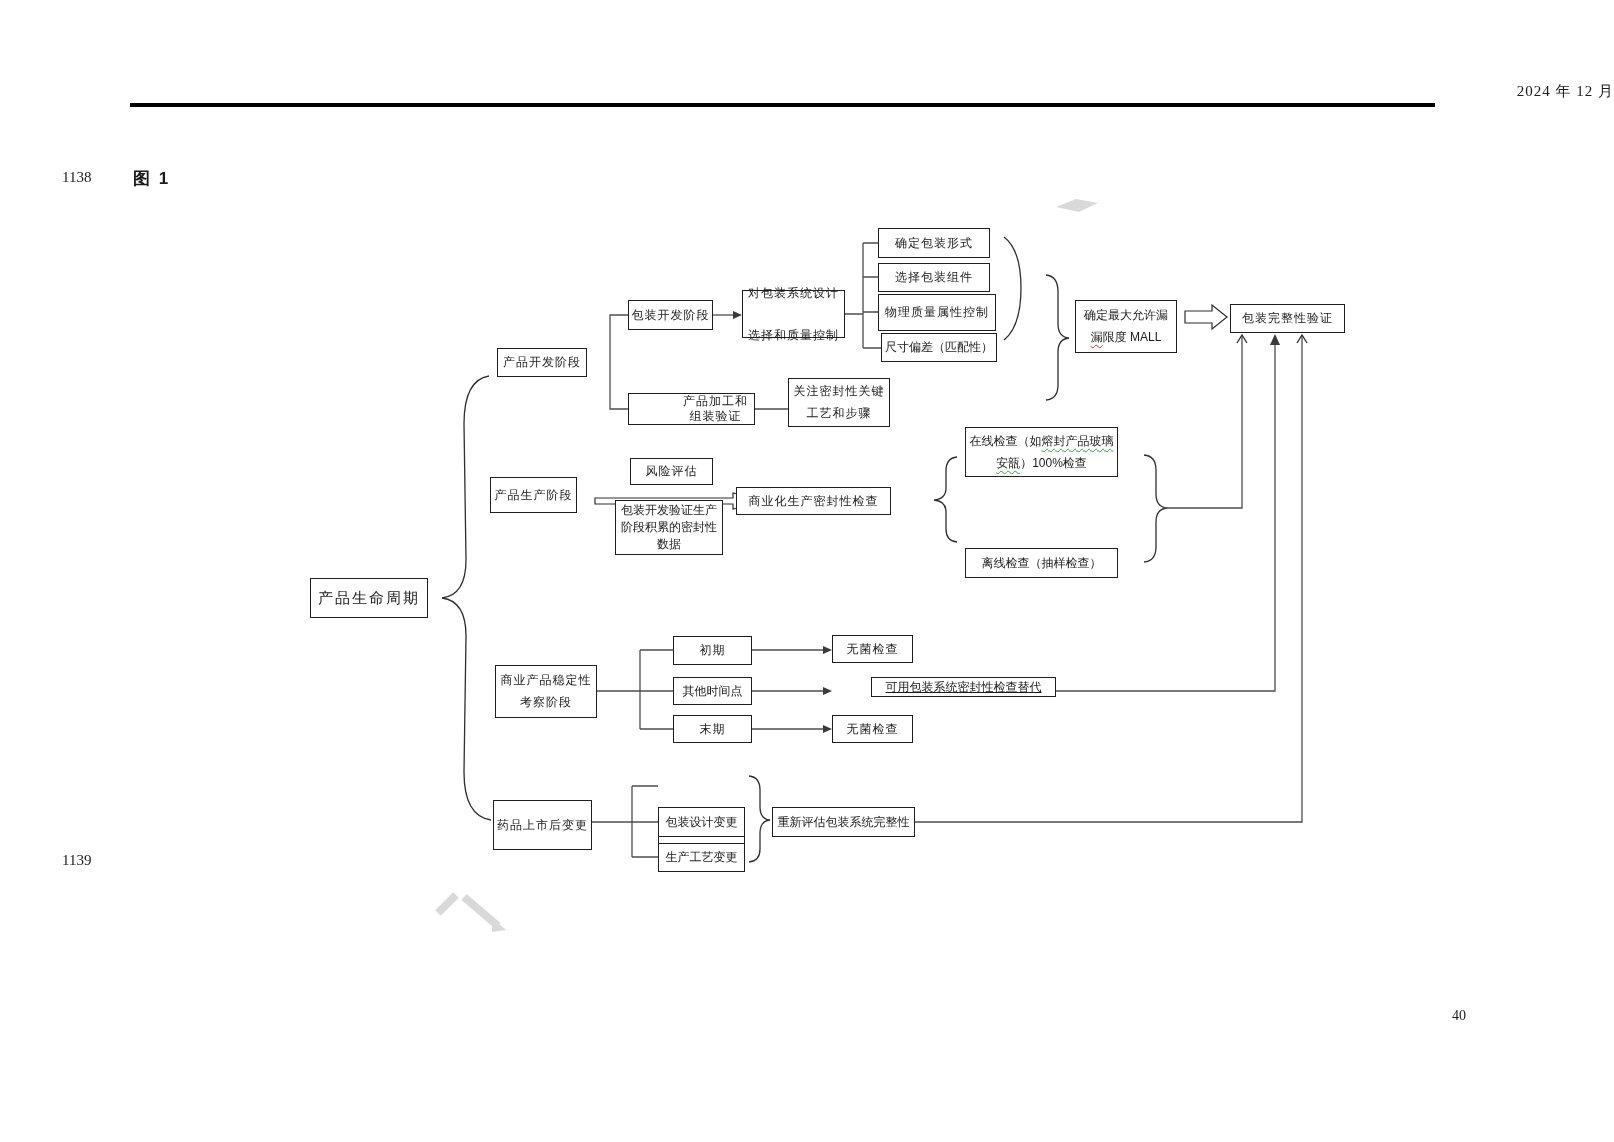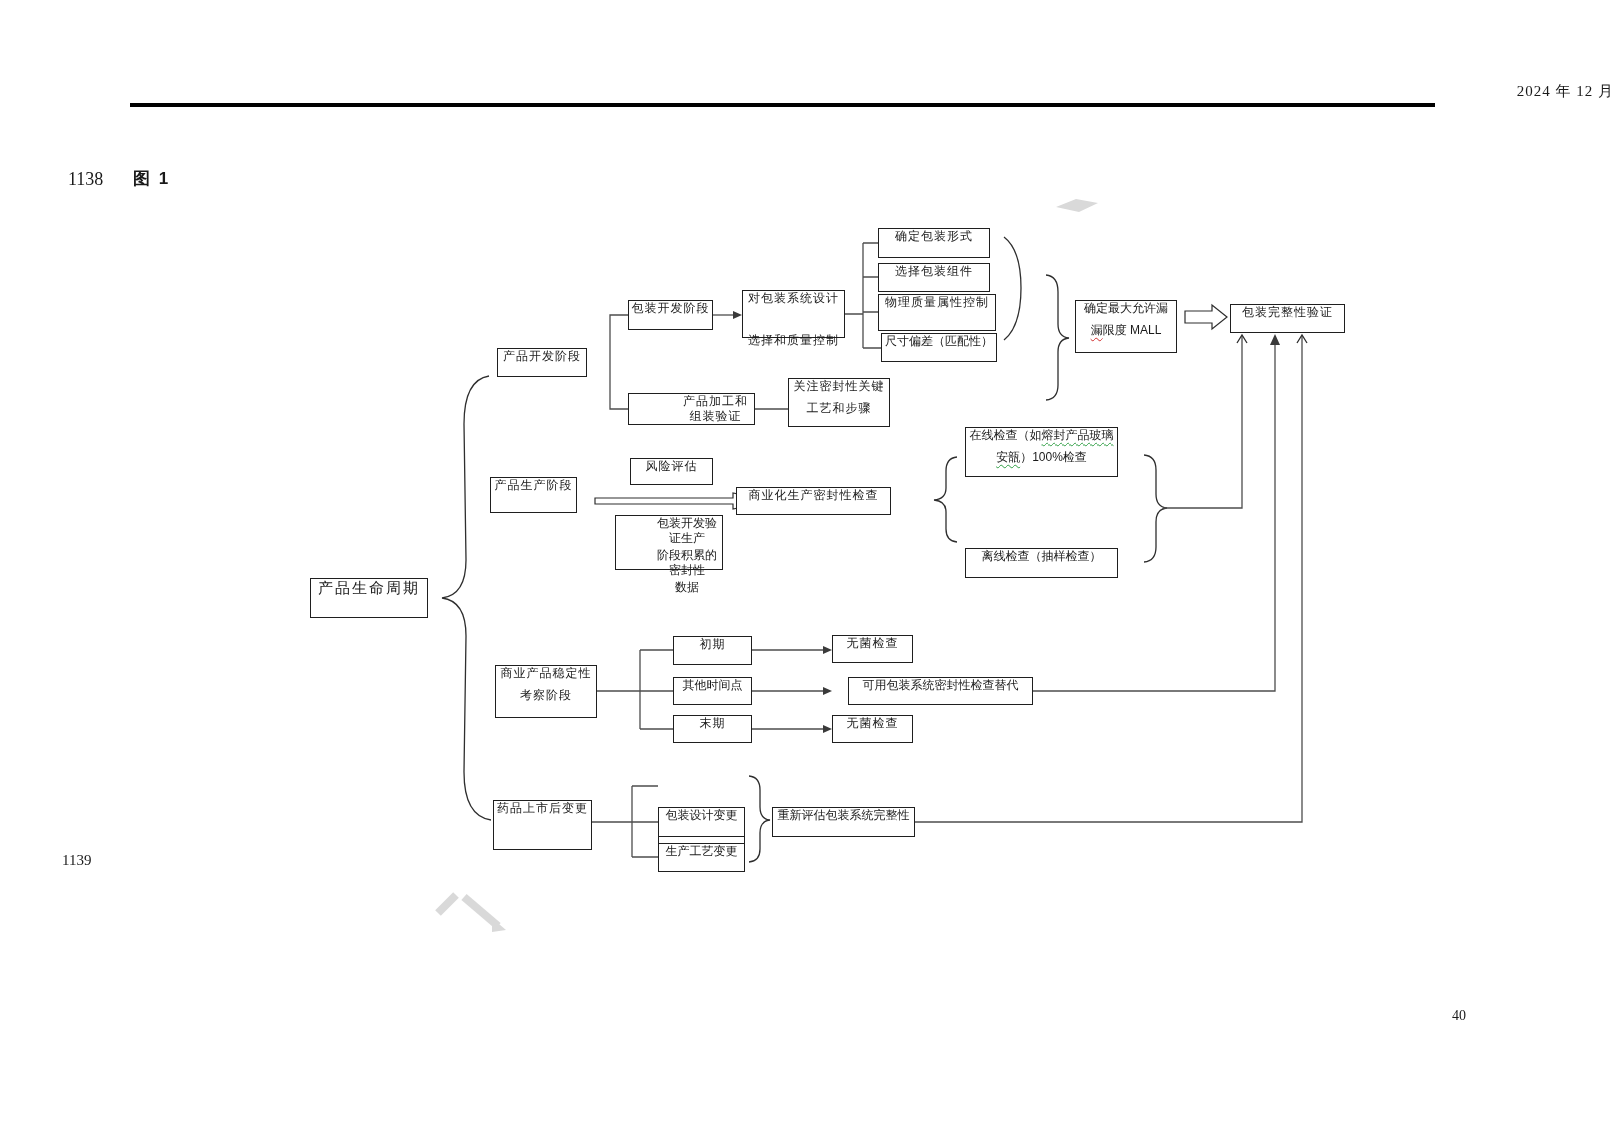--- a/index.html
+++ b/index.html
@@ -2,27 +2,27 @@
 <html><head>
 <meta charset="utf-8">
 <style>
   html,body{margin:0;padding:0;background:#e8e8e8;}
   .page{position:relative;width:1614px;height:1142px;background:#ffffff;
         font-family:"Liberation Sans",sans-serif;color:#1a1a1a;overflow:hidden;margin:0 auto;}
   .serif{font-family:"Liberation Serif",serif;}
   .abs{position:absolute;}
   .hdr-date{top:82px;left:0;width:1614px;text-align:right;font-size:15px;letter-spacing:1px;}
   .hdr-rule{top:103px;left:130px;width:1305px;height:4px;background:#000;}
-  .ln-top{top:169px;left:68px;font-size:18px;}
+  .ln-top{top:169px;left:62px;font-size:15px;}
   .fig-label{top:167px;left:133px;font-size:17px;font-weight:700;letter-spacing:2px;}
   .fig-title{top:167px;left:196px;font-size:17px;font-weight:700;letter-spacing:1px;}
   .ln-bottom{top:852px;left:62px;font-size:15px;}
   .pg-num{top:1008px;left:1452px;font-size:14px;}
   .box{position:absolute;border:1px solid #1f1f1f;background:#fff;box-sizing:border-box;
-       display:flex;flex-direction:column;align-items:center;
+       display:flex;flex-direction:column;align-items:center;justify-content:center;
        text-align:center;font-size:12px;letter-spacing:1px;line-height:1.25;}
   .box .ln + .ln{margin-top:7px;}
   .box.tight .ln + .ln{margin-top:2px;}
   .box.big{font-size:15px;letter-spacing:2px;}
   .wavy-red{text-decoration:underline wavy #d03030 1px;text-underline-offset:3px;}
   .wavy-green{text-decoration:underline wavy #2f9e44 1px;text-underline-offset:3px;}
   svg.overlay{position:absolute;top:0;left:0;}
   .cline{stroke:#4d4d4d;stroke-width:1.3;fill:none;}
   .brace{stroke:#2e2e2e;stroke-width:1.3;fill:none;}
   .ahead{fill:#3a3a3a;stroke:none;}
@@ -144,21 +144,21 @@
   </div>
 
   <div class="box" style="left:490px;top:477px;width:87px;height:36px;">
     <div class="ln">产品生产阶段</div>
   </div>
 
   <div class="box" style="left:630px;top:458px;width:83px;height:27px;">
     <div class="ln">风险评估</div>
   </div>
 
-  <div class="box tight" style="left:615px;top:515px;width:108px;height:55px;letter-spacing:0;padding-left:36px;">
+  <div class="box tight" style="left:615px;top:500px;width:108px;height:55px;letter-spacing:0;">
     <div class="ln">包装开发验证生产</div>
     <div class="ln">阶段积累的密封性</div>
     <div class="ln">数据</div>
   </div>
 
   <div class="box" style="left:736px;top:487px;width:155px;height:28px;">
     <div class="ln">商业化生产密封性检查</div>
   </div>
 
   <div class="box" style="left:965px;top:427px;width:153px;height:50px;letter-spacing:0;">
@@ -184,21 +184,21 @@
   </div>
 
   <div class="box" style="left:673px;top:715px;width:79px;height:28px;">
     <div class="ln">末期</div>
   </div>
 
   <div class="box" style="left:832px;top:635px;width:81px;height:28px;">
     <div class="ln">无菌检查</div>
   </div>
 
-  <div class="box" style="left:848px;top:677px;width:185px;height:28px;letter-spacing:0;">
+  <div class="box" style="left:871px;top:677px;width:185px;height:20px;letter-spacing:0;text-decoration:underline;">
     <div class="ln">可用包装系统密封性检查替代</div>
   </div>
 
   <div class="box" style="left:832px;top:715px;width:81px;height:28px;">
     <div class="ln">无菌检查</div>
   </div>
 
   <div class="box" style="left:493px;top:800px;width:99px;height:50px;">
     <div class="ln">药品上市后变更</div>
   </div>

